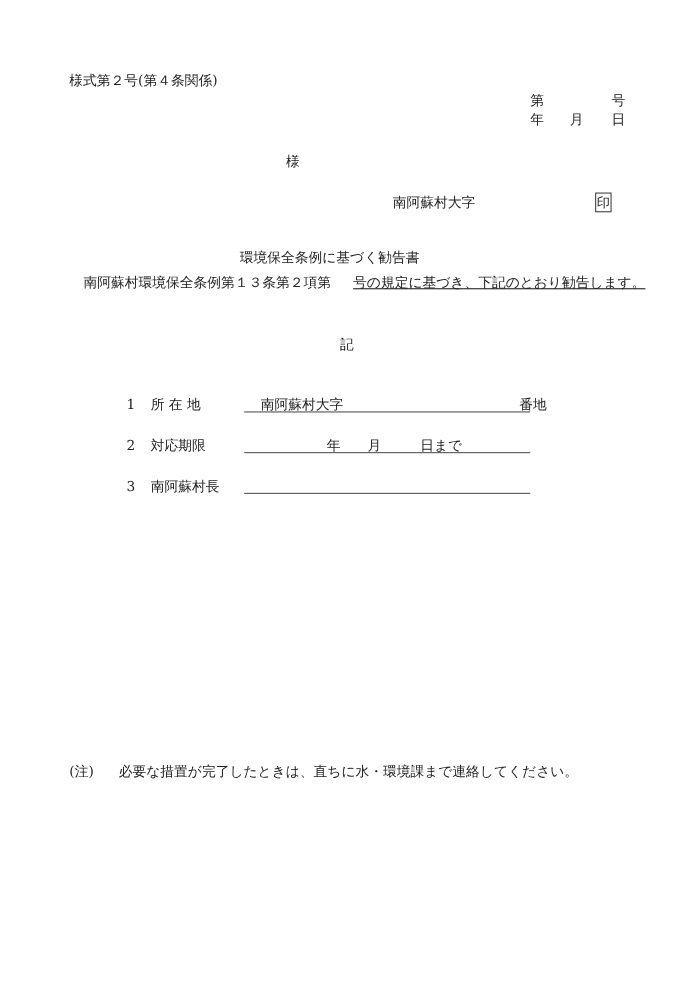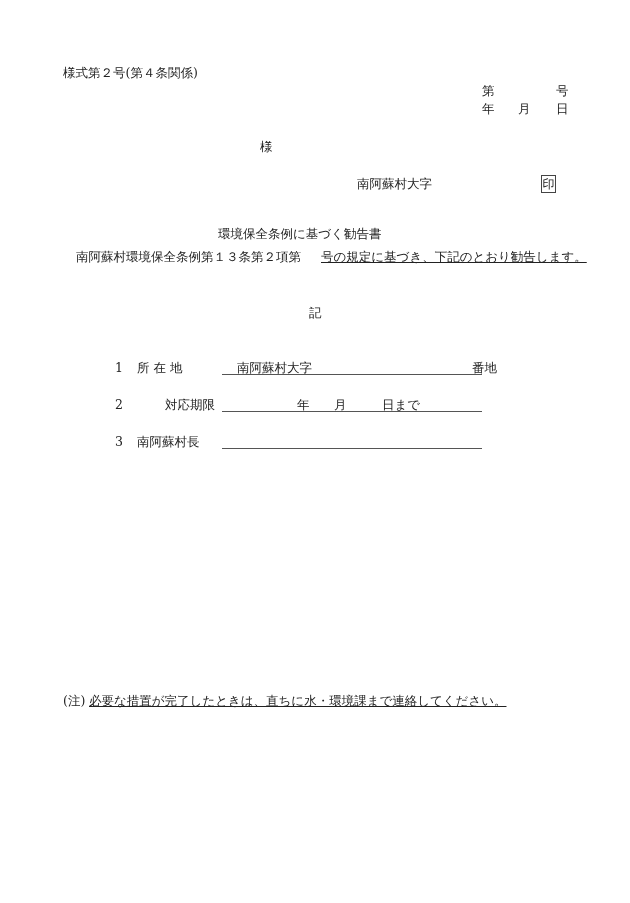--- a/index.html
+++ b/index.html
@@ -34,25 +34,25 @@
 
   <div class="abs" style="left:309px;top:305px;">記</div>
 
   <div class="abs" style="left:115px;top:360px;">1</div>
   <div class="abs" style="left:137px;top:360px;">所 在 地</div>
   <div class="abs" style="left:237px;top:360px;">南阿蘇村大字</div>
   <div class="abs" style="left:472px;top:360px;">番地</div>
   <div class="uline" style="left:222px;top:374px;width:260px;"></div>
 
   <div class="abs" style="left:115px;top:397px;">2</div>
-  <div class="abs" style="left:137px;top:397px;margin-left:28px;">対応期限</div>
+  <div class="abs" style="left:137px;top:397px;">対応期限</div>
   <div class="abs" style="left:297px;top:397px;">年</div>
   <div class="abs" style="left:334px;top:397px;">月</div>
   <div class="abs" style="left:382px;top:397px;">日まで</div>
   <div class="uline" style="left:222px;top:411px;width:260px;"></div>
 
   <div class="abs" style="left:115px;top:434px;">3</div>
   <div class="abs" style="left:137px;top:434px;">南阿蘇村長</div>
   <div class="uline" style="left:222px;top:448px;width:260px;"></div>
 
   <div class="abs" style="left:63px;top:693px;">(注)</div>
-  <div class="abs" style="left:89px;top:693px;text-decoration:underline;">必要な措置が完了したときは、直ちに水・環境課まで連絡してください。</div>
+  <div class="abs" style="left:108px;top:693px;">必要な措置が完了したときは、直ちに水・環境課まで連絡してください。</div>
 </div>
 
 </body></html>

